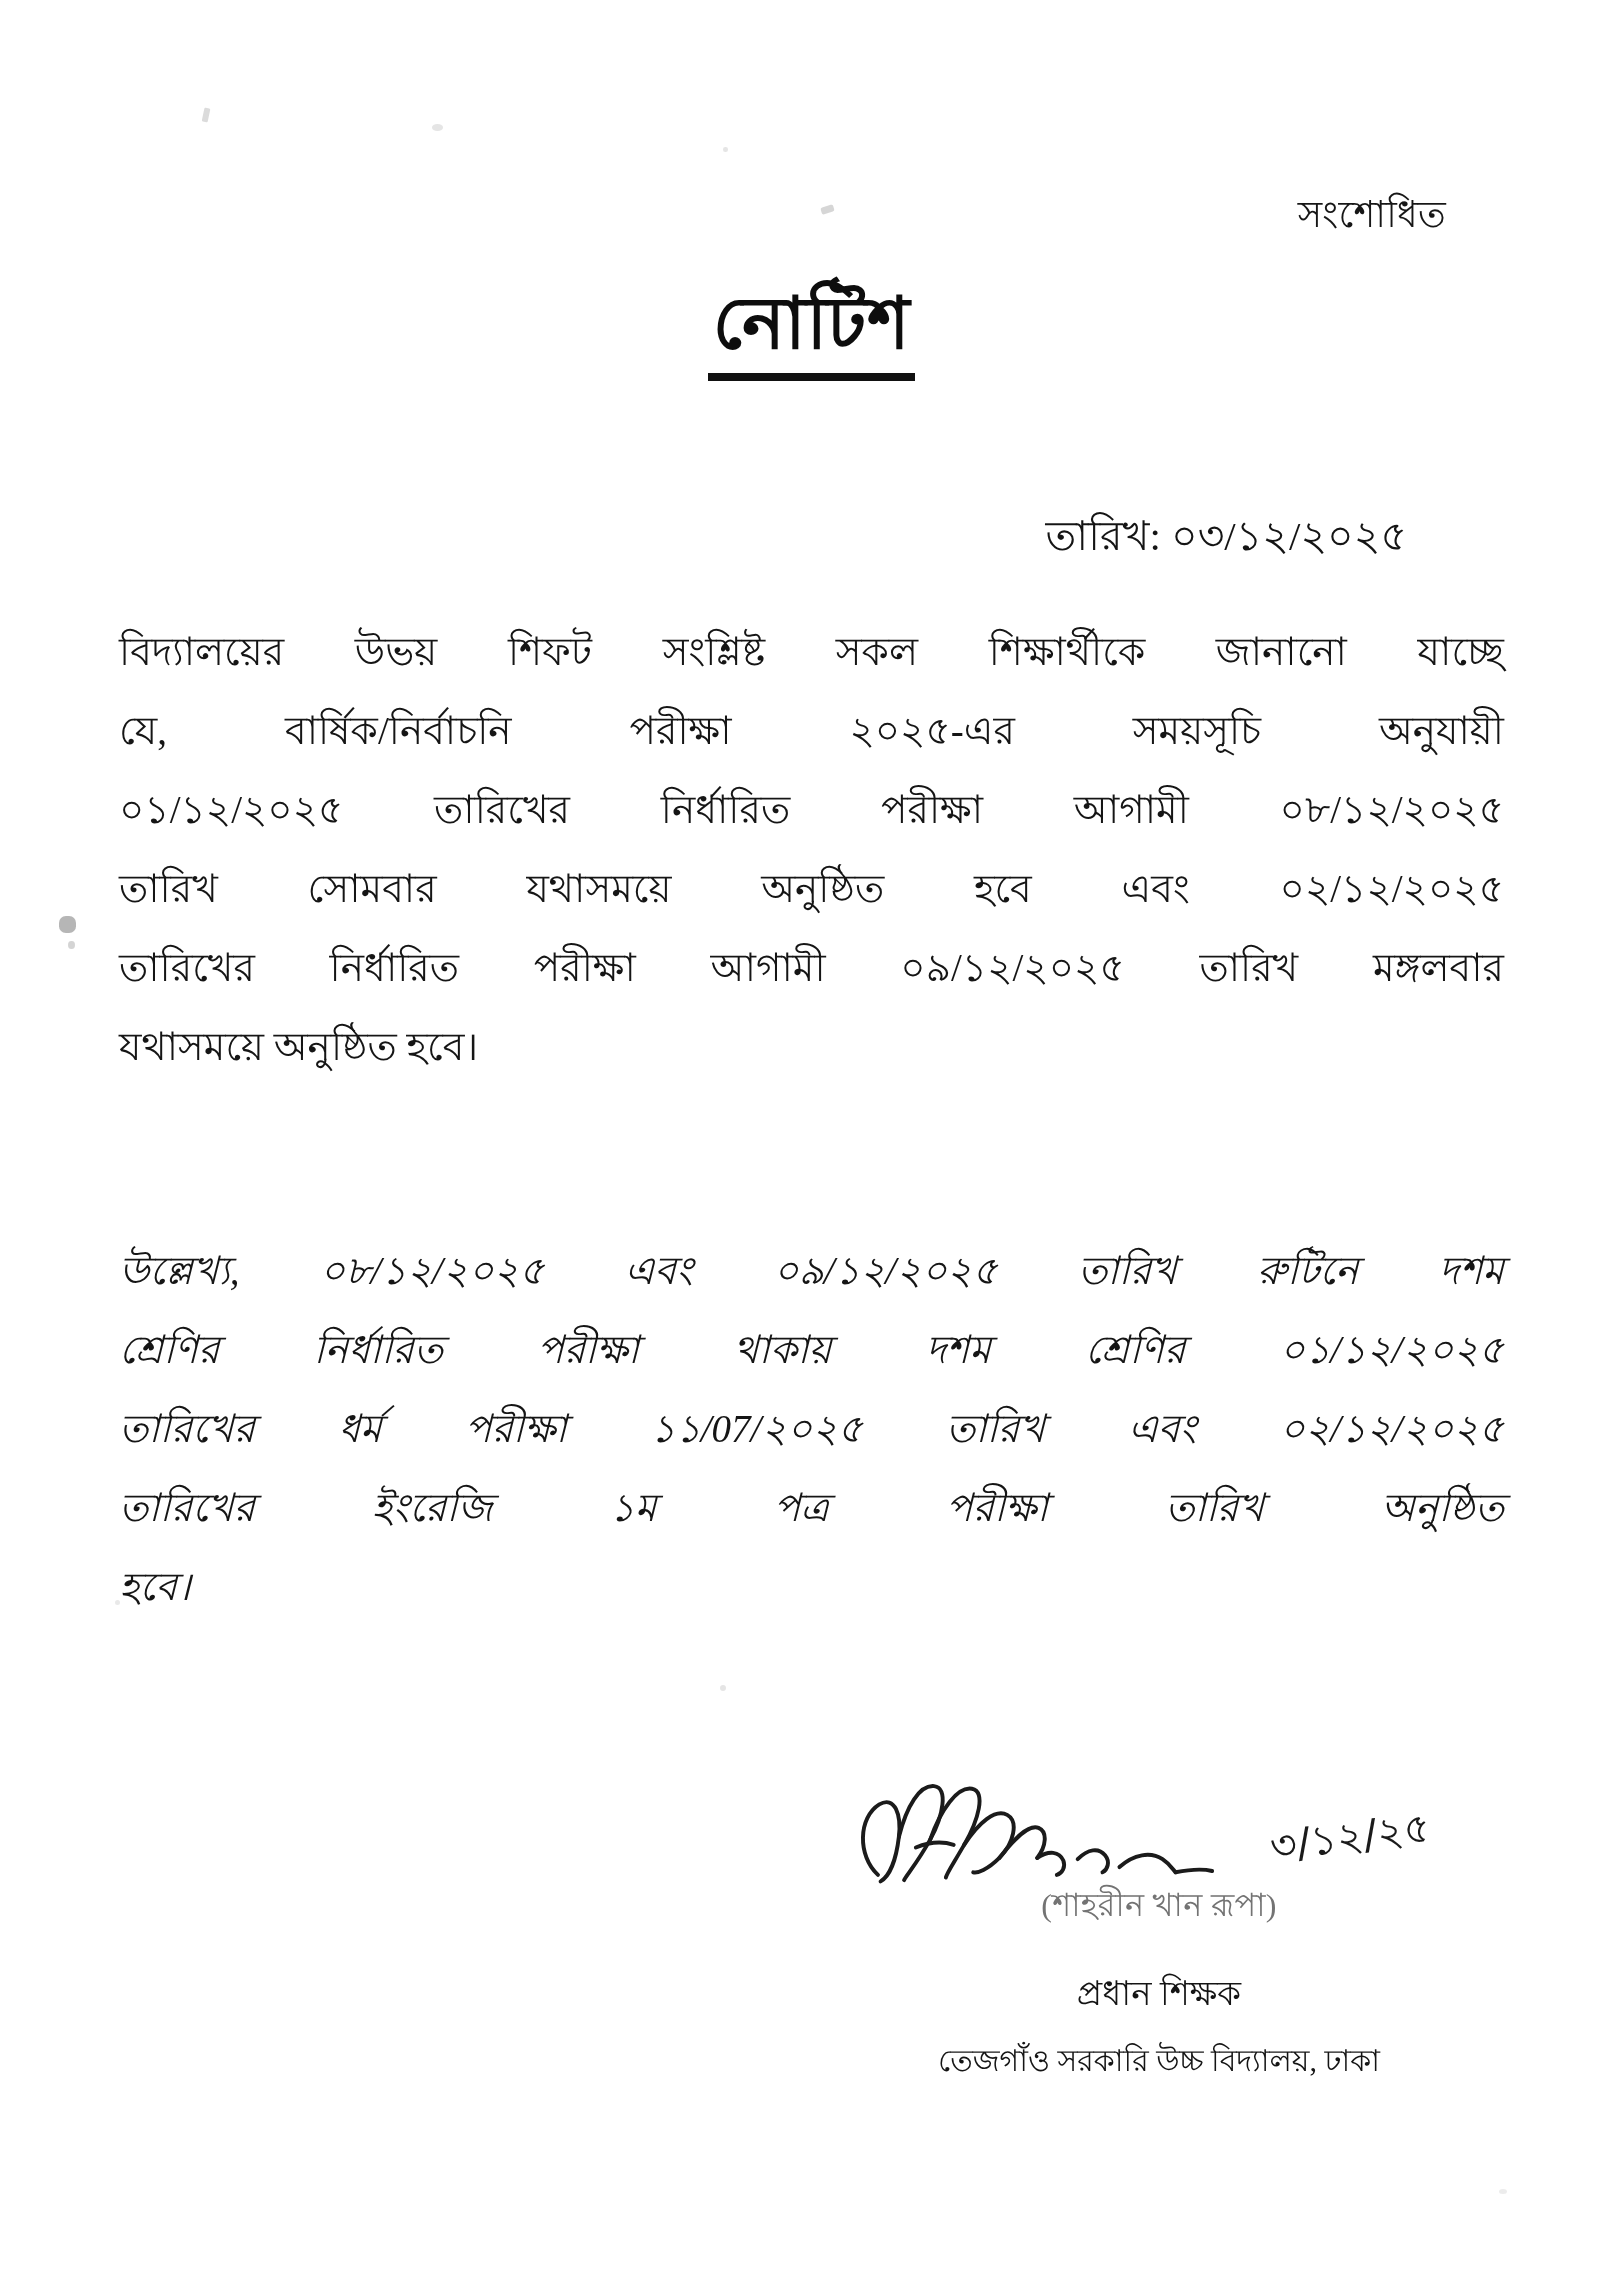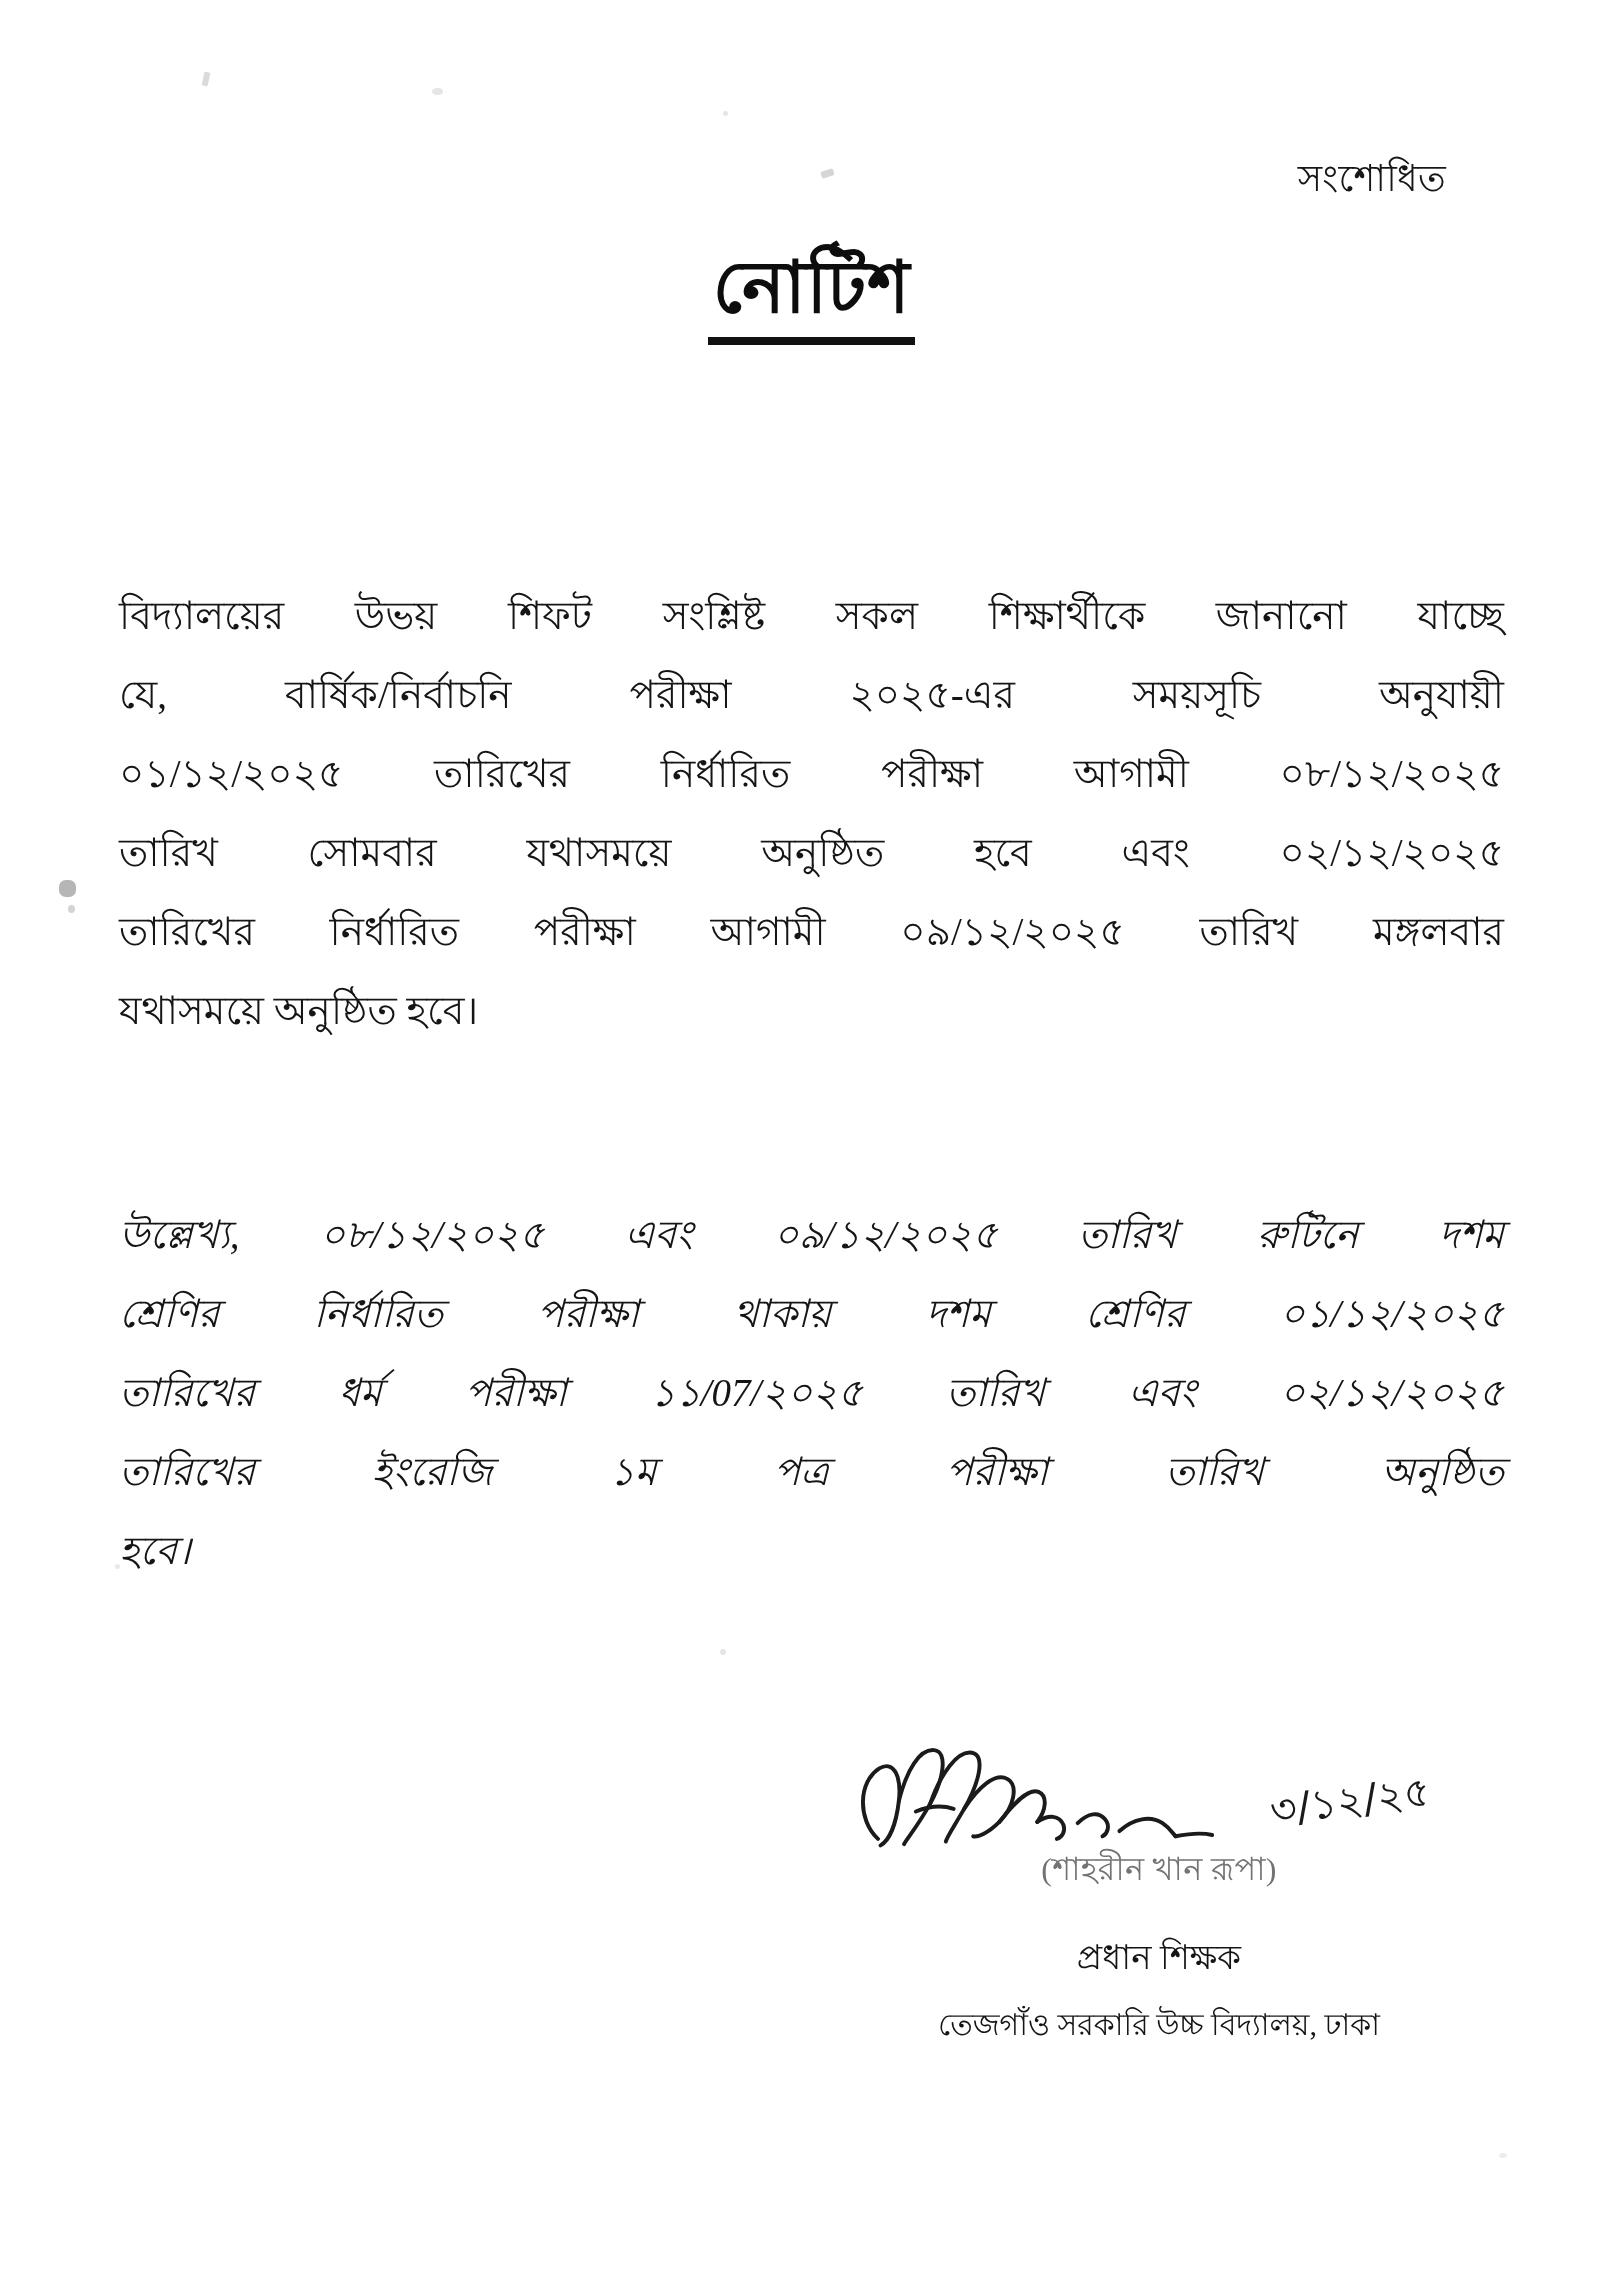--- a/index.html
+++ b/index.html
@@ -31,20 +31,21 @@
   .speck.s5 { left: 59px;   top: 880px; width: 17px; height: 17px; background:#9e9e9e; border-radius:40%; opacity:.75; }
   .speck.s6 { left: 68px;  top: 905px; width: 6.5px; height: 7.9px; background:#b0b0b0; }
   .speck.s7 { left: 720px; top: 1649px; width: 5.9px;  height: 5.9px; }
   .speck.s8 { left: 1499px; top: 2153px; width: 7.9px; height: 5.2px;  opacity:.4; }
   .speck.s9 { left: 115px;  top: 1564px; width: 5.2px;  height: 5.2px;  opacity:.45; }
 
   .page {
     position: absolute;
     inset: 0;
     padding: 16px;
+    margin-top: 36px;
   }
 
   
   .revised-row {
     position: absolute;
     top: 149px;
     right: 177px;
     text-align: right;
   }
   .revised-text {
@@ -173,20 +174,23 @@
   <div class="speck s9"></div>
 
   <div class="revised-row">
     <span class="revised-text">সংশোধিত</span>
   </div>
 
   <div class="title-wrap">
     <span class="doc-title">নোটিশ</span>
   </div>
 
+  <div class="date-row">
+    <span class="date-text">তারিখ: ০৩/১২/২০২৫</span>
+  </div>
 
   <div class="body-block">
 
     <div class="para para-1">
       <span class="line justify">
         <span>বিদ্যালয়ের</span>
         <span>উভয়</span>
         <span>শিফট</span>
         <span>সংশ্লিষ্ট</span>
         <span>সকল</span>

